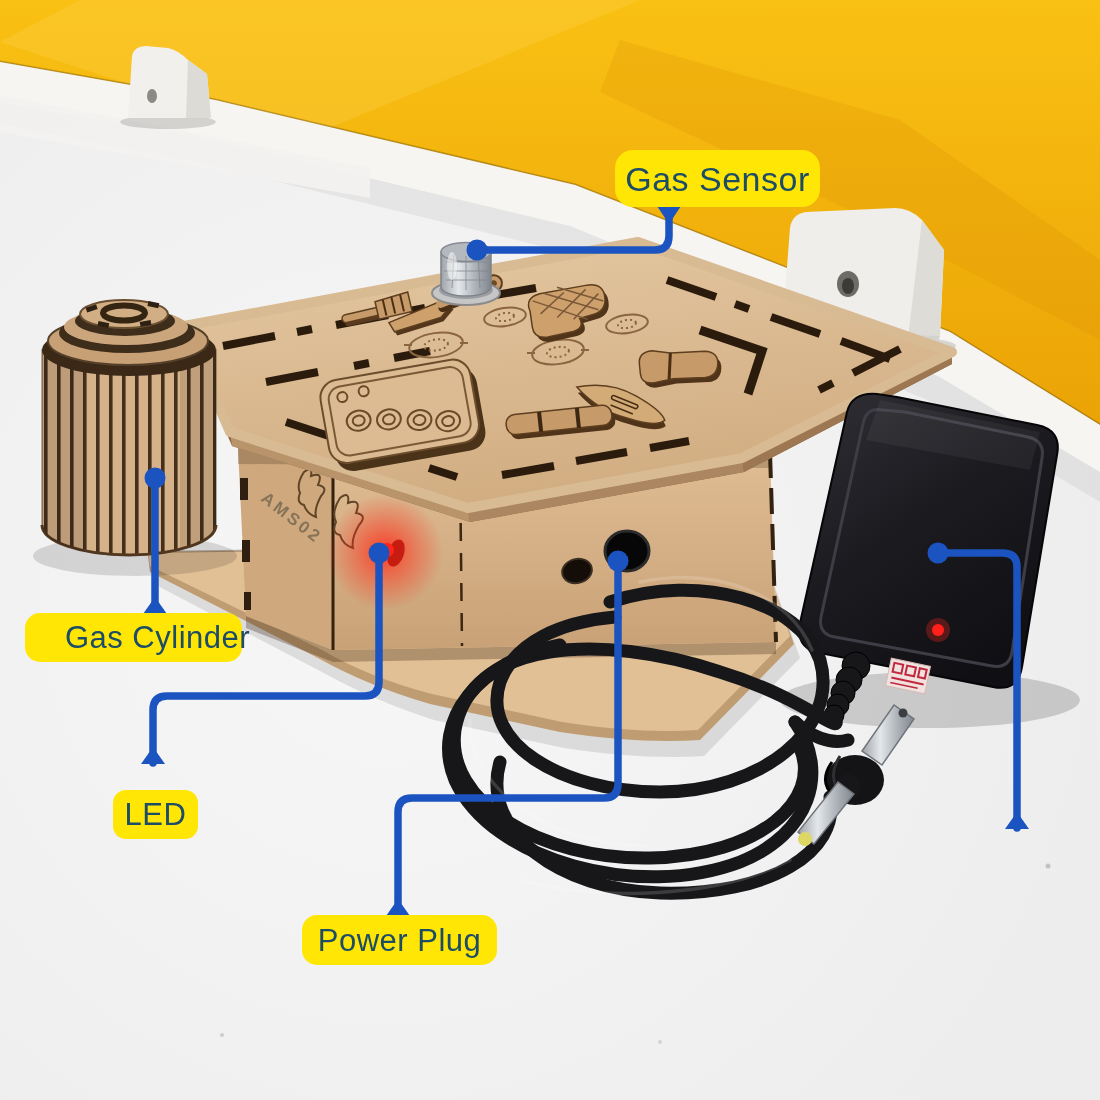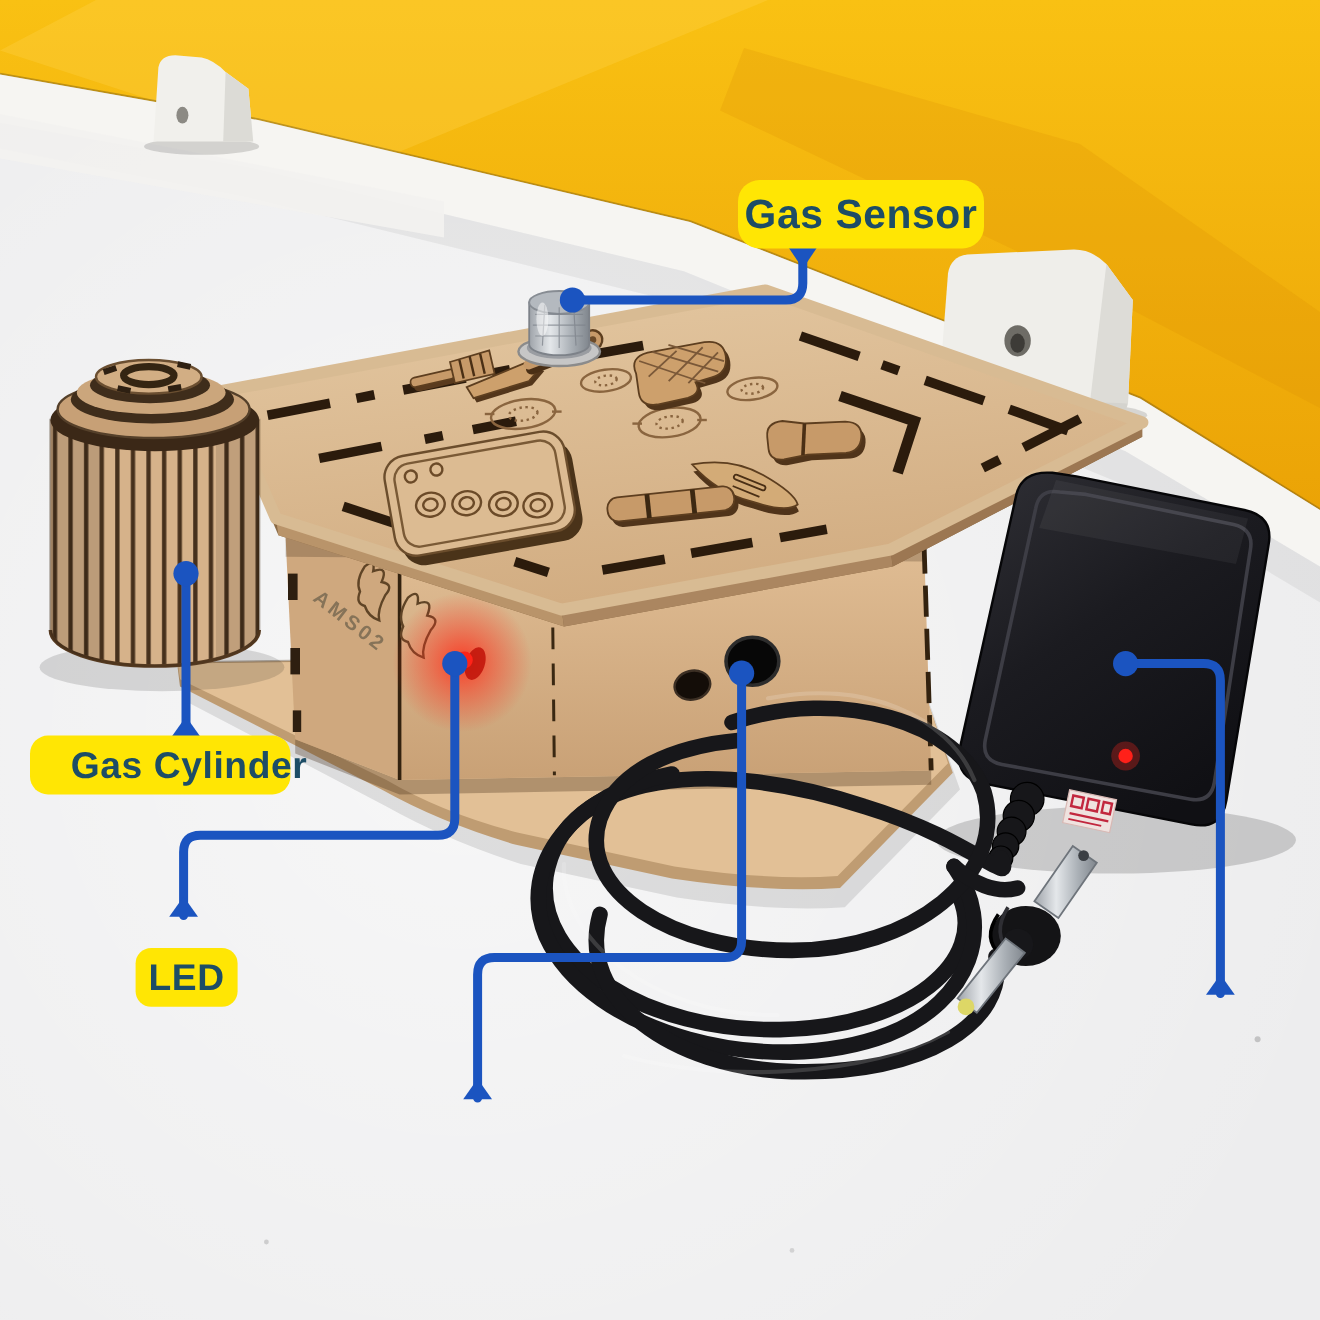--- a/index.html
+++ b/index.html
@@ -5,21 +5,21 @@
   html,body{margin:0;padding:0;background:#cfcfd2;}
   .stage{
     position:relative;width:1100px;height:1100px;overflow:hidden;
     background:var(--table,#EBEBED);
     font-family:"Liberation Sans","DejaVu Sans",sans-serif;
   }
   .stage svg{position:absolute;left:0;top:0;}
   .callout-label{
     position:absolute;display:flex;align-items:center;justify-content:center;
     background:var(--label-bg,#FFE604);color:var(--label-text,#1D4D66);
-    font-weight:700;letter-spacing:.5px;line-height:1;
+    font-weight:400;letter-spacing:.5px;line-height:1;
     box-sizing:border-box;white-space:nowrap;
   }
   #lbl-gas-sensor  {left:615px;top:150px;width:205px;height:57px;border-radius:18px;font-size:34px;}
   #lbl-gas-cylinder{left:25px; top:613px;width:217px;height:49px;border-radius:15px;font-size:31px;padding-left:48px;}
   #lbl-led         {left:113px;top:790px;width:85px; height:49px;border-radius:13px;font-size:31px;}
   #lbl-power-plug  {left:302px;top:915px;width:195px;height:50px;border-radius:15px;font-size:31px;}
   #lbl-adapter     {left:892px;top:828px;width:151px;height:50px;border-radius:15px;font-size:31px;}
 </style>
 </head>
 <body>
@@ -344,13 +344,14 @@
     <polygon points="143,614 167,614 155,597"></polygon>
     <polygon points="141,764 165,764 153,747"></polygon>
     <polygon points="386,916 410,916 398,899"></polygon>
     <polygon points="1005,829 1029,829 1017,812"></polygon>
   </g>
 </svg>
 
   <div class="callout-label" id="lbl-gas-sensor">Gas Sensor</div>
   <div class="callout-label" id="lbl-gas-cylinder">Gas Cylinder</div>
   <div class="callout-label" id="lbl-led">LED</div>
+  <div class="callout-label" id="lbl-power-plug">Power Plug</div>
 </div>
 
 </body></html>

